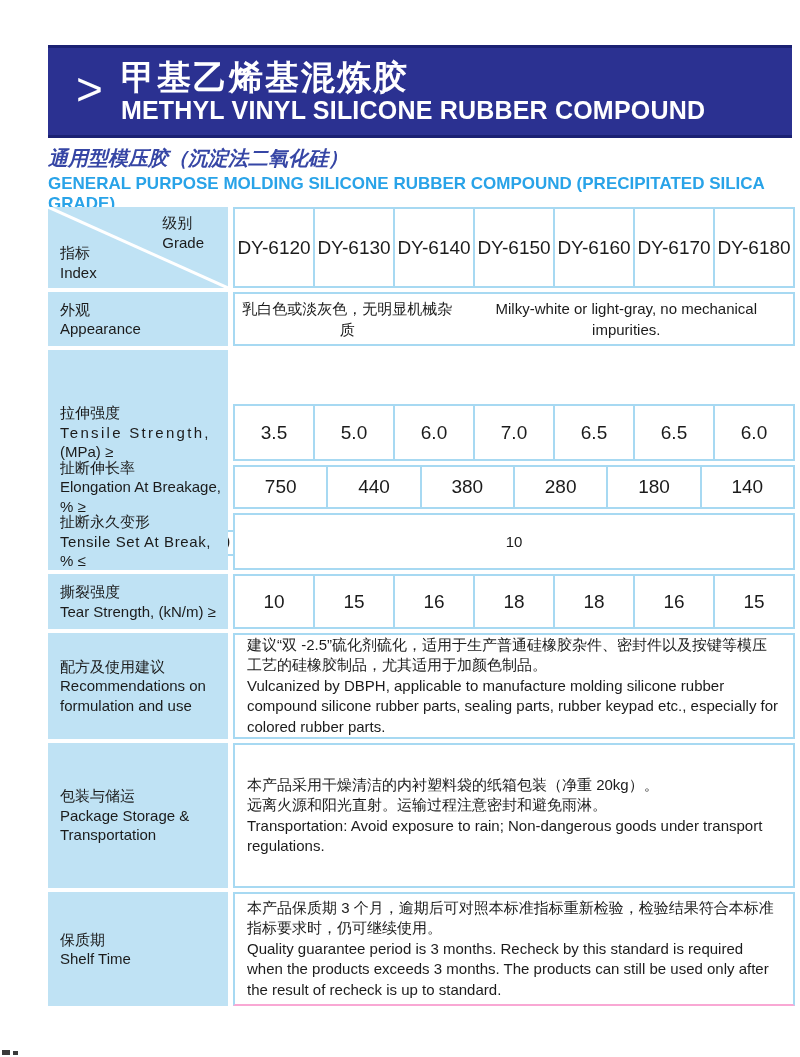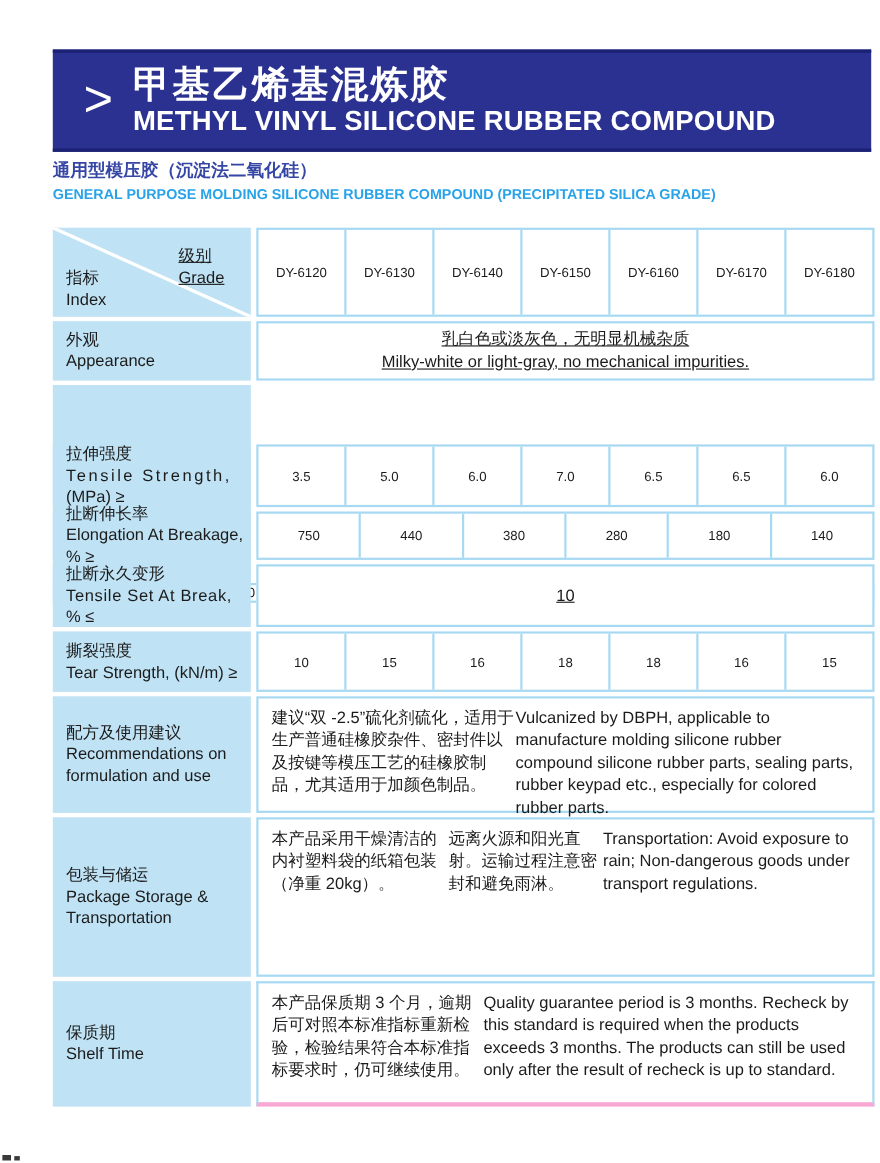--- a/index.html
+++ b/index.html
@@ -16,57 +16,57 @@
     border-top:3px solid #1B2173; border-bottom:3px solid #1B2173;
     display:flex; align-items:center; color:#ffffff;
   }
   .chevron { font-size:46px; font-weight:400; line-height:1; margin-left:28px; margin-top:-6px; }
   .banner-text { margin-left:18px; }
   .banner-zh { font-size:34px; font-weight:600; letter-spacing:2px; line-height:1.12; }
   .banner-en { font-size:25px; font-weight:700; line-height:1.15; letter-spacing:0.2px; }
 
   
   .subtitle { position:absolute; left:48px; top:146px; }
-  .subtitle-zh { color:#3646A5; font-size:16px; font-weight:700; line-height:1.2; }
-  .subtitle-en { color:#29A3E8; font-size:13px; font-weight:700; margin-top:4px; }
+  .subtitle-zh { color:#3646A5; font-size:20px; font-weight:700; line-height:1.2;font-style:italic; }
+  .subtitle-en { color:#29A3E8; font-size:17px; font-weight:700; margin-top:4px; }
 
   
   .spec-table { position:absolute; left:48px; top:207px; width:747px; }
   .t-row { display:flex; margin-bottom:4px; }
   .label-cell {
     flex:0 0 180px; width:180px; background:#BFE2F4; box-sizing:border-box;
     margin-right:5px; padding:6px 1px 6px 12px;
     display:flex; flex-direction:column; justify-content:center;
     font-size:15px; line-height:1.3;
   }
   .spaced { letter-spacing:2.3px; }
   .spaced-sm { letter-spacing:0.6px; }
   .data-box {
     flex:1; display:flex; background:#ffffff;
     border:2px solid #A7D9F2; box-sizing:border-box;
   }
-  .data-box.thick-bottom { border-bottom:4px solid #f9a8d4; }
+  .data-box.thick-bottom { border-bottom:2px solid #f9a8d4; }
   .data-cell {
     flex:1; display:flex; align-items:center; justify-content:center;
-    font-size:12px; text-align:center; border-left:2px solid #A7D9F2;
+    font-size:19px; text-align:center; border-left:2px solid #A7D9F2;
   }
   .data-cell:first-child { border-left:none; }
   .span-cell {
-    flex:1; display:flex; flex-direction:column; align-items:center; justify-content:center;
-    font-size:15px; line-height:1.4; text-align:center;text-decoration:underline;
+    flex:1; display:flex; flex-direction:row; align-items:center; justify-content:center;
+    font-size:15px; line-height:1.4; text-align:center;
   }
   .text-cell {
     flex:1; padding:8px 12px; font-size:15px; line-height:1.36; box-sizing:border-box;
-    display:flex; flex-direction:row; justify-content:center;
+    display:flex; flex-direction:column; justify-content:center;
   }
 
   
   .corner-cell { position:relative; padding:0; }
   .corner-line { position:absolute; left:0; top:0; width:100%; height:100%; }
-  .corner-grade { position:absolute; top:16px; right:24px; text-align:left; line-height:1.3;text-decoration:underline; }
+  .corner-grade { position:absolute; top:6px; right:24px; text-align:left; line-height:1.3; }
   .corner-index { position:absolute; left:12px; bottom:6px; line-height:1.3; }
 
   
   .page-frag { position:absolute; left:2px; top:1050px; width:22px; height:7px; overflow:hidden; }
   .frag-a { position:absolute; left:0; top:0; width:8px; height:5px; background:#3a3a3a; }
   .frag-b { position:absolute; left:11px; top:1px; width:5px; height:4px; background:#3a3a3a; }
 </style>
 </head>
 <body>
 

